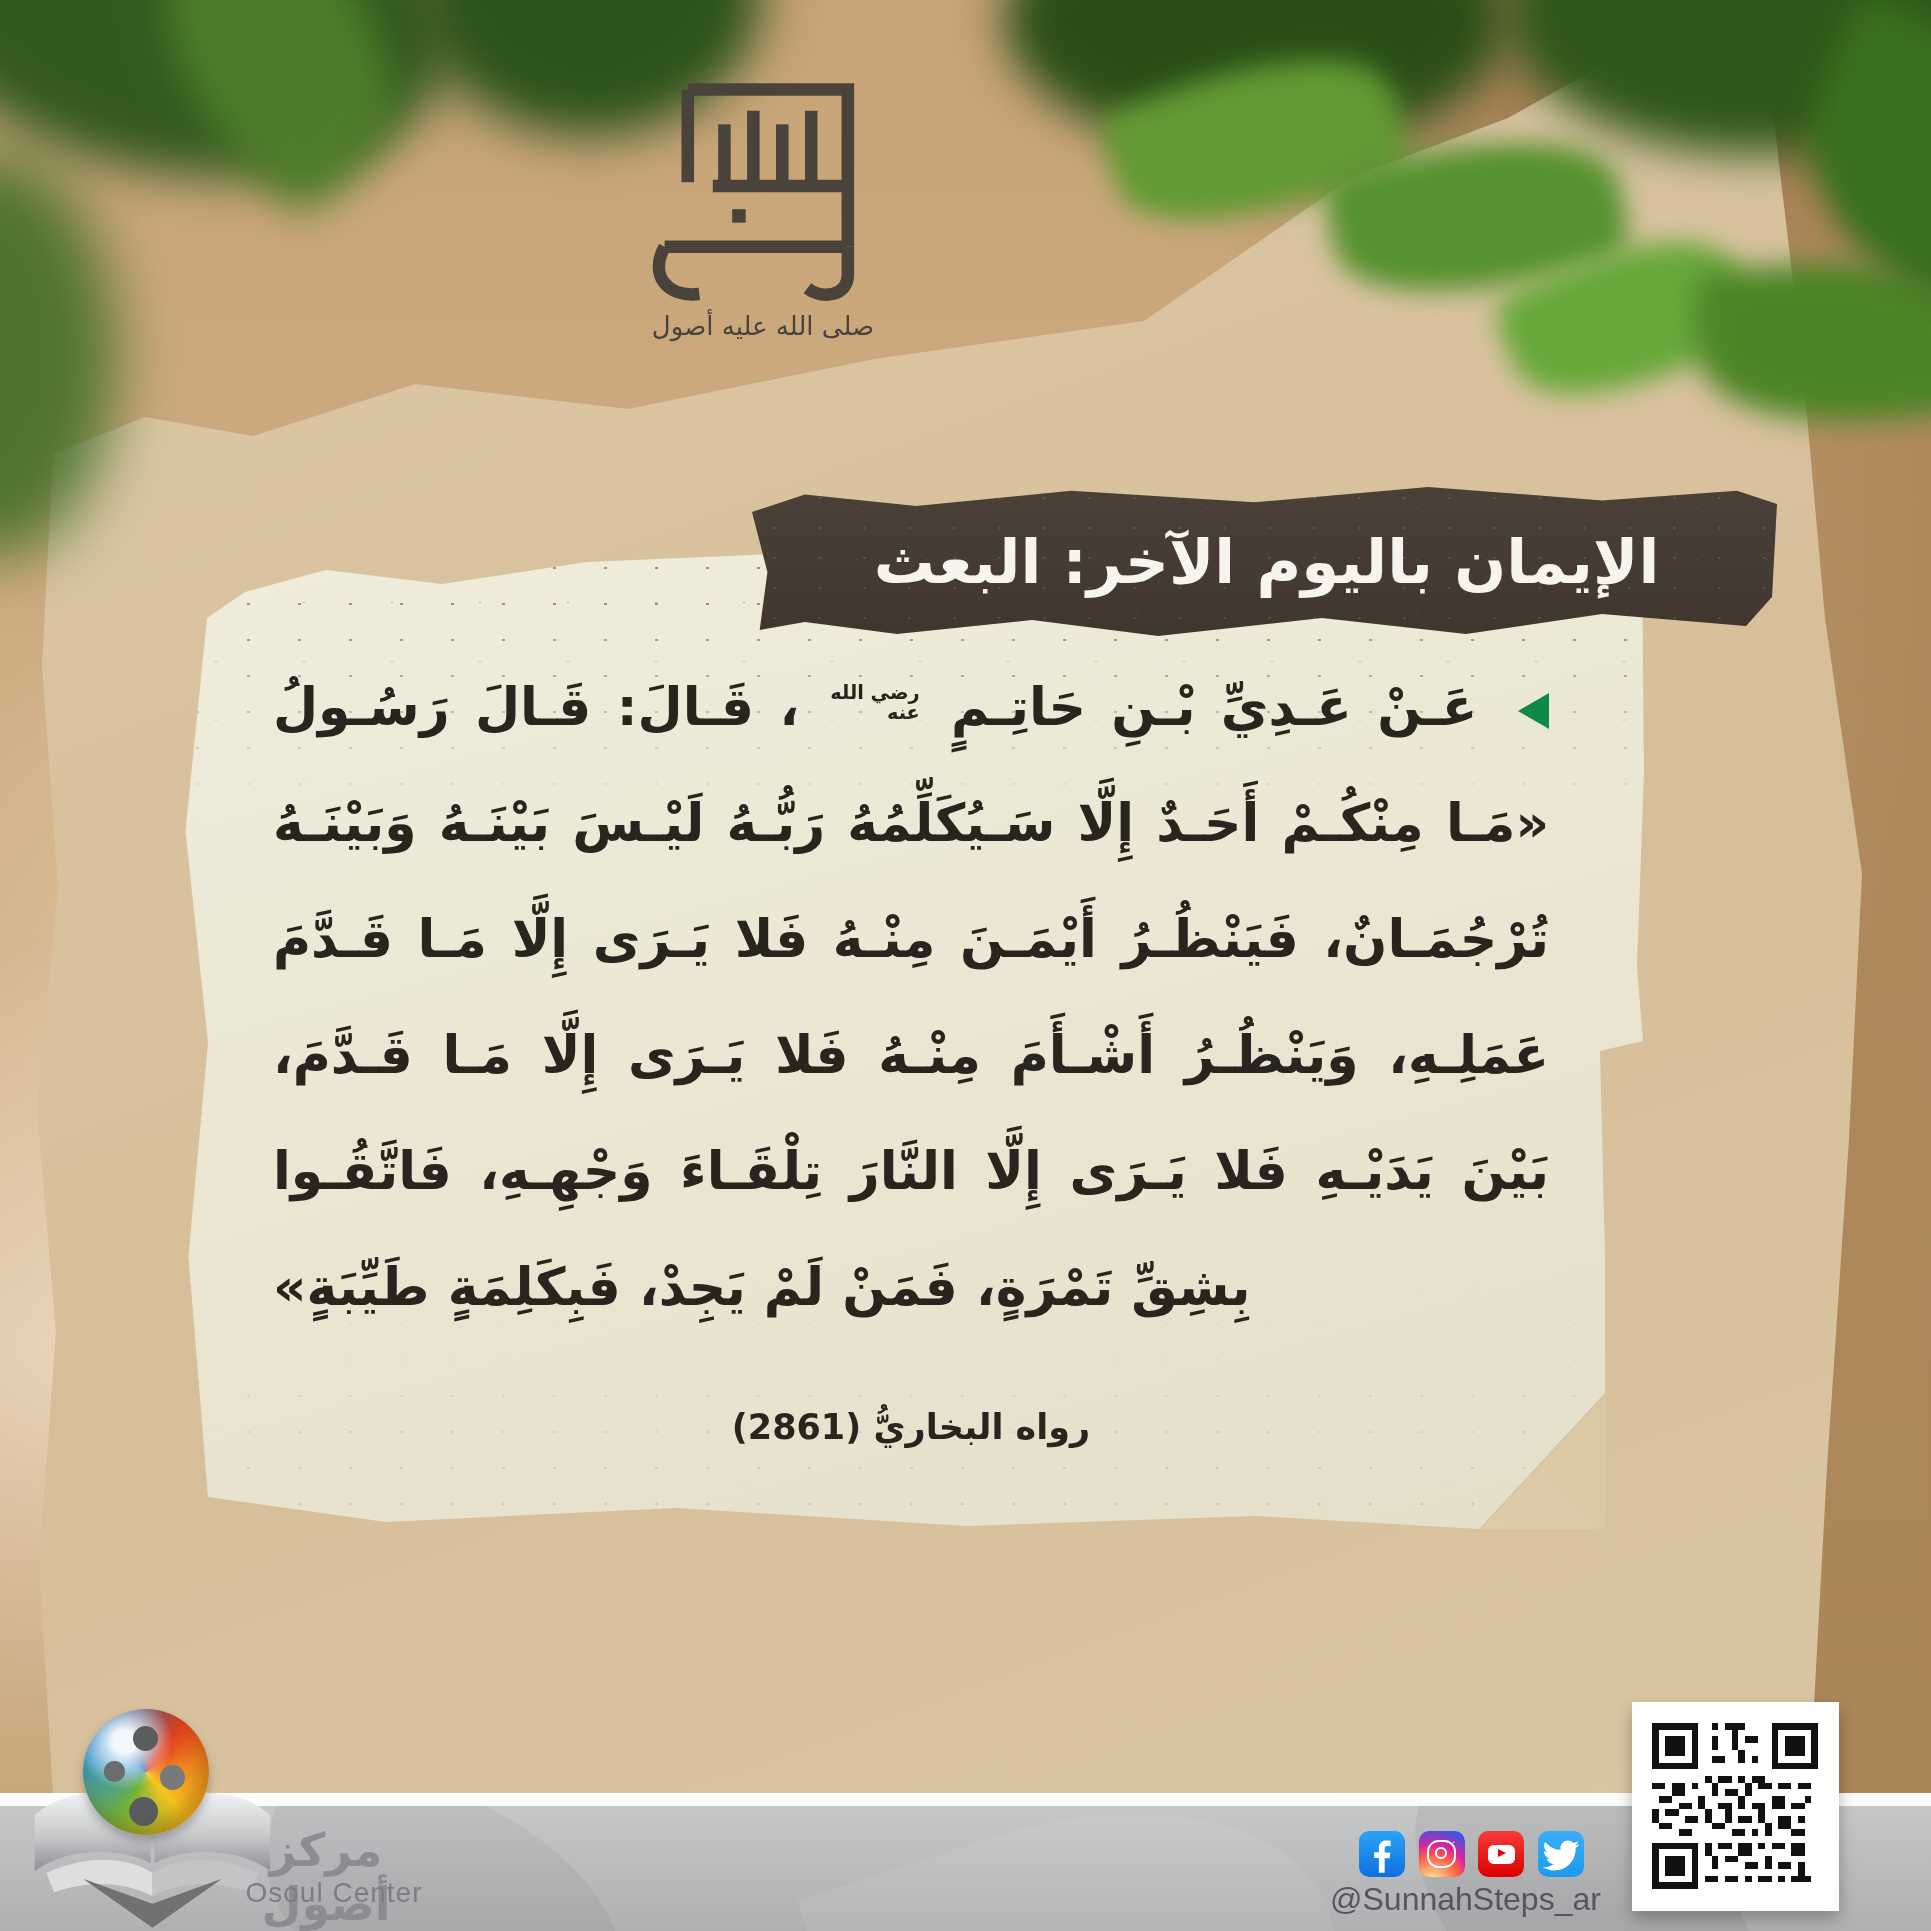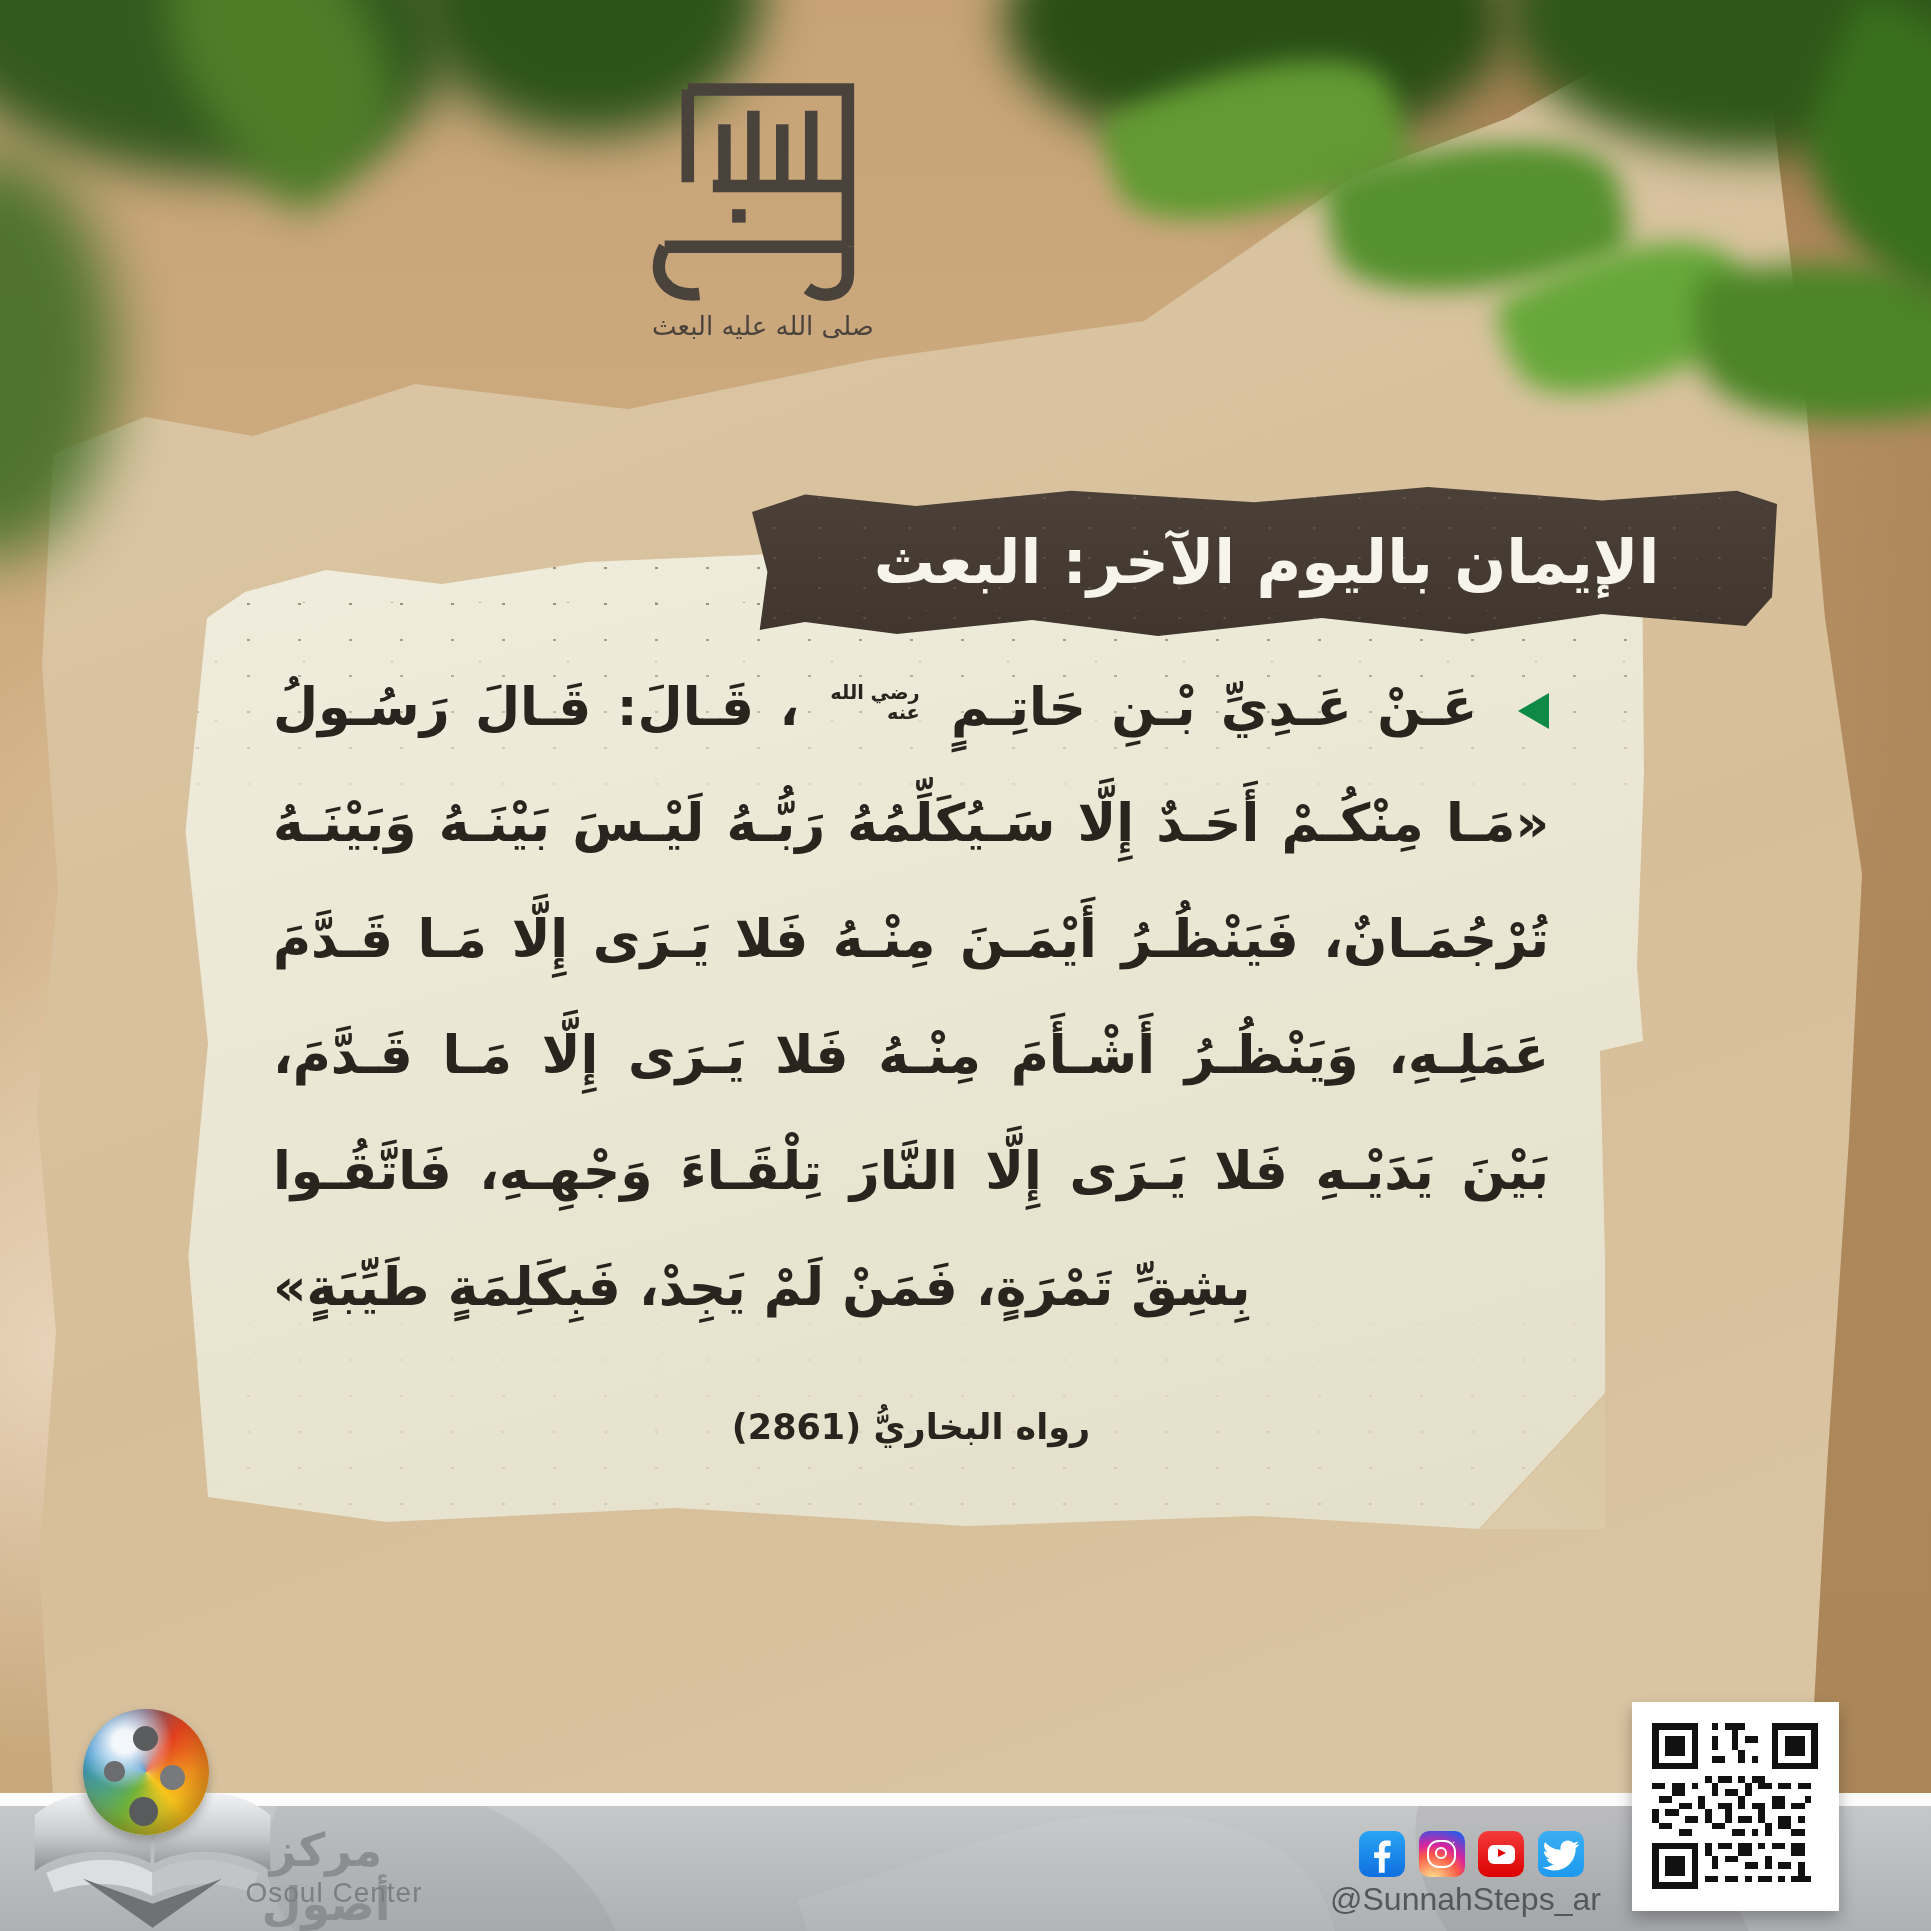--- a/index.html
+++ b/index.html
@@ -147,21 +147,21 @@
       <path d="M130 44 V122"></path>
       <path d="M160 58 V122"></path>
       <path d="M190 44 V122"></path>
     <path d="M88 122 H228"></path>
     <path d="M38 185 H228"></path>
     <path d="M228 185 V214 C228 236 202 240 186 228"></path>
     <path d="M38 185 C22 214 40 238 74 234"></path>
     <rect x="108" y="146" width="14" height="14" fill="#4a433c" stroke="none"></rect>
   </svg>
 </div>
-<div class="abs salutation" dir="rtl" style="left:618px;top:311px;width:290px;">صلى الله عليه البعث</div>
+<div class="abs salutation" dir="rtl" style="left:618px;top:311px;width:290px;">صلى الله عليه أصول</div>
 
 <div class="abs card">
   <div class="speckles"></div>
 </div>
 <div class="abs fold"></div>
 
 <div class="abs banner">
   <div class="banner-text" dir="rtl">الإيمان باليوم الآخر: البعث والحساب:</div>
 </div>
 

